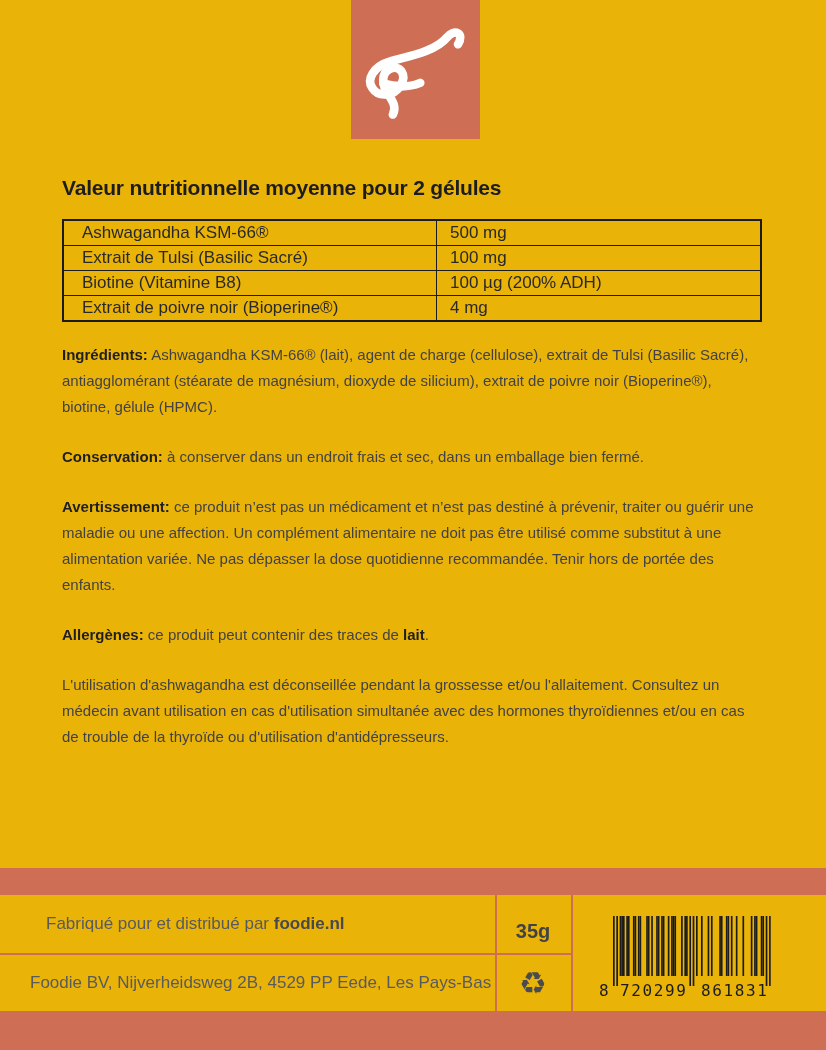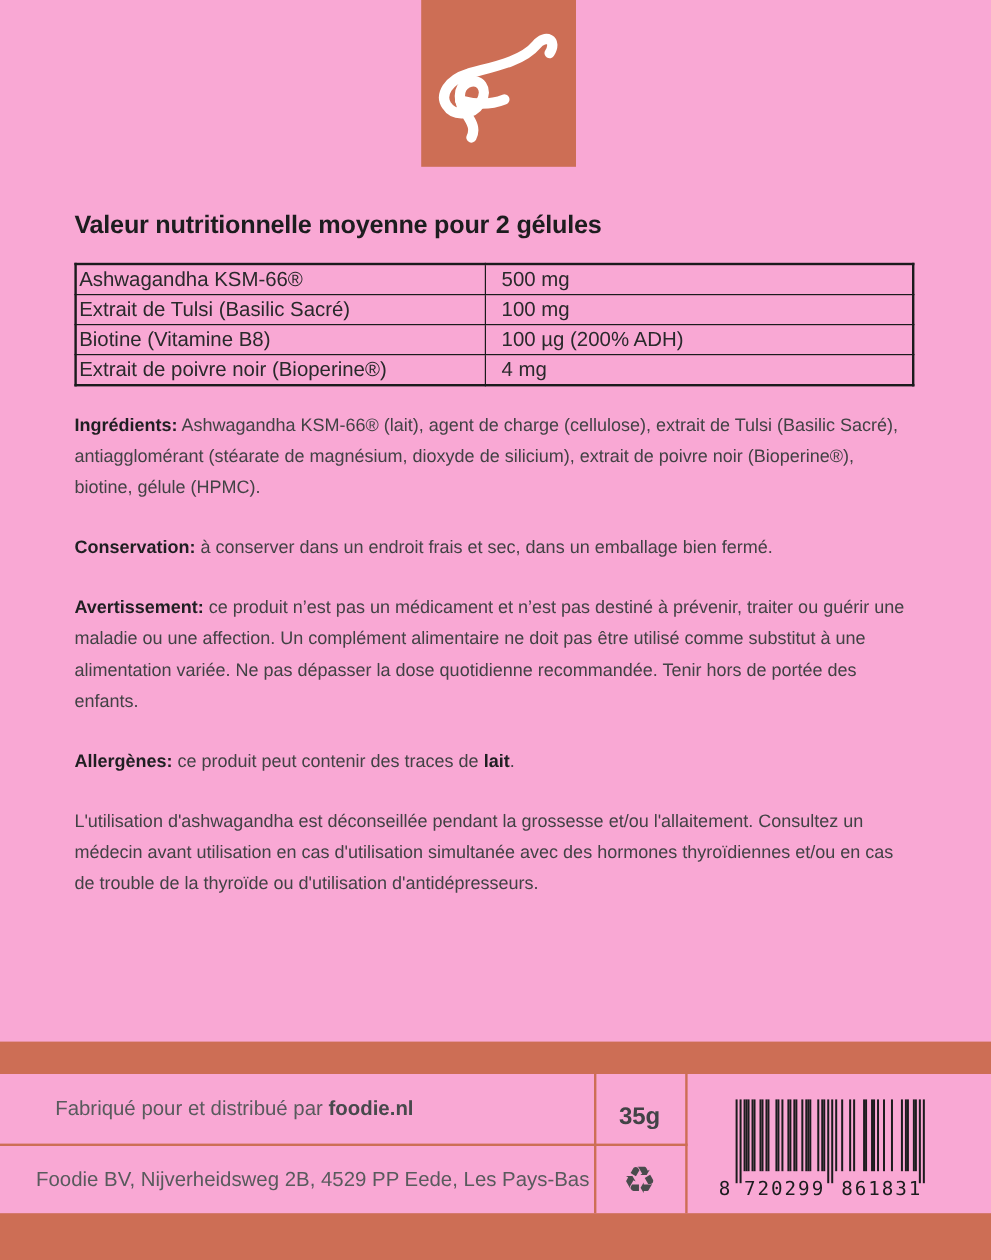--- a/index.html
+++ b/index.html
@@ -2,21 +2,21 @@
 <html><head>
 <meta charset="utf-8">
 <style>
   html,body{margin:0;padding:0;}
   body{
     width:826px;height:1050px;
     background:#fffdfa;
     font-family:"Liberation Sans", sans-serif;
     -webkit-font-smoothing:antialiased;
   }
-  .page{position:relative;width:826px;height:1050px;overflow:hidden;background:#f9a8d4;}
+  .page{position:relative;width:826px;height:1050px;overflow:hidden;background:#eab308;}
 
   
   .logo{
     position:absolute;left:351px;top:0;width:129px;height:139px;
     background:#cd6e55;display:flex;align-items:center;justify-content:center;
   }
   .logo svg{width:112px;height:120px;}
 
   
   .content{position:absolute;left:62px;top:174px;width:700px;}
@@ -24,21 +24,21 @@
     margin:0;font-size:21px;line-height:28px;font-weight:700;
     color:#1d1d1f;letter-spacing:-0.2px;
   }
   table.nutri{
     width:100%;margin-top:17px;border-collapse:collapse;
     border:2px solid #1b1b1d;
   }
   table.nutri td{
     border:1.5px solid #1b1b1d;
     font-size:17px;color:#29292b;
-    height:24px;padding:0 2px;vertical-align:middle;
+    height:24px;padding:0 18px;vertical-align:middle;
     white-space:nowrap;
   }
   table.nutri td.c1{width:336px;}
   table.nutri td.c2{padding-left:13px;}
 
   .content p{
     margin:24px 0 0 0;
     font-size:15px;line-height:26px;color:#424245;
   }
   .content p.first{margin-top:20px;}

